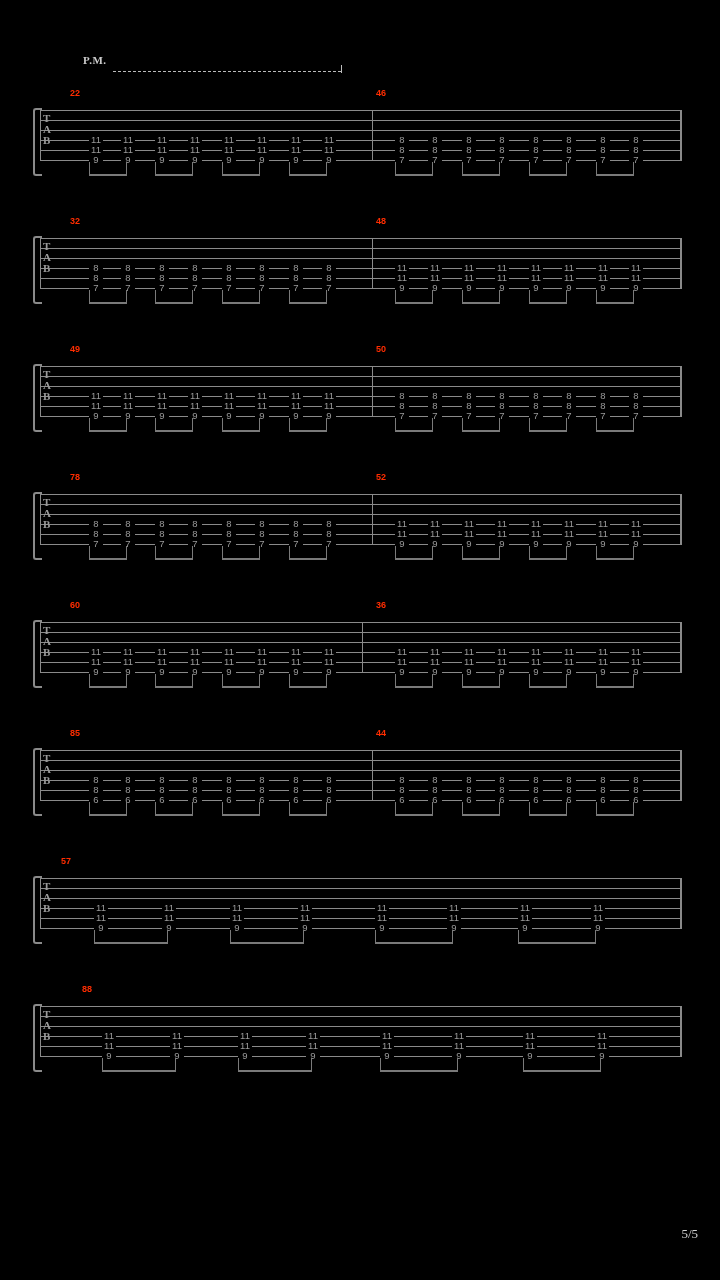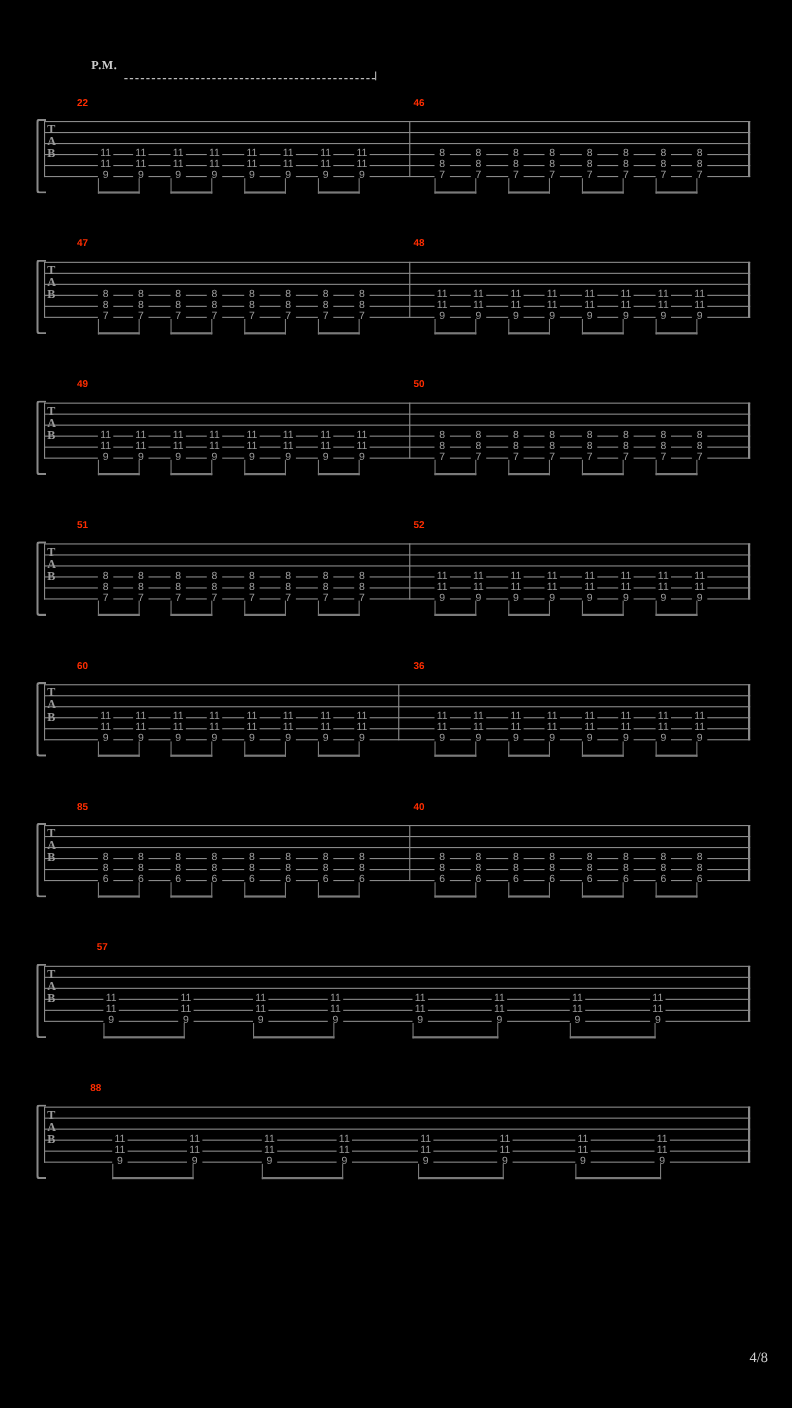--- a/index.html
+++ b/index.html
@@ -206,21 +206,21 @@
           <div class="fret" style="left: 589px; top: 25px; width: 12px;">8</div>
           <div class="fret" style="left: 589px; top: 35px; width: 12px;">8</div>
           <div class="fret" style="left: 589px; top: 45px; width: 12px;">7</div>
           <div class="beam" style="left: 355px; top: 52px; width: 36px; height: 12px;"></div>
           <div class="beam" style="left: 422px; top: 52px; width: 36px; height: 12px;"></div>
           <div class="beam" style="left: 489px; top: 52px; width: 36px; height: 12px;"></div>
           <div class="beam" style="left: 556px; top: 52px; width: 36px; height: 12px;"></div>
         </div>
       </div>
       <div class="system" style="top: 238px;">
-        <div class="measure-num" style="left: 70px; top: -22px;">47</div>
+        <div class="measure-num" style="left: 70px; top: -22px;">32</div>
         <div class="measure-num" style="left: 376px; top: -22px;">48</div>
         <div class="staff">
           <div class="bracket"></div>
           <div class="line" style="top: 0px;"></div>
           <div class="line" style="top: 10px;"></div>
           <div class="line" style="top: 20px;"></div>
           <div class="line" style="top: 30px;"></div>
           <div class="line" style="top: 40px;"></div>
           <div class="line" style="top: 50px;"></div>
           <div class="tabclef" style="top: 3px;">T</div>
@@ -356,21 +356,21 @@
           <div class="fret" style="left: 589px; top: 25px; width: 12px;">8</div>
           <div class="fret" style="left: 589px; top: 35px; width: 12px;">8</div>
           <div class="fret" style="left: 589px; top: 45px; width: 12px;">7</div>
           <div class="beam" style="left: 355px; top: 52px; width: 36px; height: 12px;"></div>
           <div class="beam" style="left: 422px; top: 52px; width: 36px; height: 12px;"></div>
           <div class="beam" style="left: 489px; top: 52px; width: 36px; height: 12px;"></div>
           <div class="beam" style="left: 556px; top: 52px; width: 36px; height: 12px;"></div>
         </div>
       </div>
       <div class="system" style="top: 494px;">
-        <div class="measure-num" style="left: 70px; top: -22px;">51</div>
+        <div class="measure-num" style="left: 70px; top: -22px;">78</div>
         <div class="measure-num" style="left: 376px; top: -22px;">52</div>
         <div class="staff">
           <div class="bracket"></div>
           <div class="line" style="top: 0px;"></div>
           <div class="line" style="top: 10px;"></div>
           <div class="line" style="top: 20px;"></div>
           <div class="line" style="top: 30px;"></div>
           <div class="line" style="top: 40px;"></div>
           <div class="line" style="top: 50px;"></div>
           <div class="tabclef" style="top: 3px;">T</div>
@@ -507,21 +507,21 @@
           <div class="fret" style="left: 589px; top: 35px; width: 12px;">11</div>
           <div class="fret" style="left: 589px; top: 45px; width: 12px;">9</div>
           <div class="beam" style="left: 355px; top: 52px; width: 36px; height: 12px;"></div>
           <div class="beam" style="left: 422px; top: 52px; width: 36px; height: 12px;"></div>
           <div class="beam" style="left: 489px; top: 52px; width: 36px; height: 12px;"></div>
           <div class="beam" style="left: 556px; top: 52px; width: 36px; height: 12px;"></div>
         </div>
       </div>
       <div class="system" style="top: 750px;">
         <div class="measure-num" style="left: 70px; top: -22px;">85</div>
-        <div class="measure-num" style="left: 376px; top: -22px;">40</div>
+        <div class="measure-num" style="left: 376px; top: -22px;">44</div>
         <div class="staff">
           <div class="bracket"></div>
           <div class="line" style="top: 0px;"></div>
           <div class="line" style="top: 10px;"></div>
           <div class="line" style="top: 20px;"></div>
           <div class="line" style="top: 30px;"></div>
           <div class="line" style="top: 40px;"></div>
           <div class="line" style="top: 50px;"></div>
           <div class="tabclef" style="top: 3px;">T</div>
           <div class="tabclef" style="top: 14px;">A</div>
@@ -581,21 +581,21 @@
           <div class="fret" style="left: 589px; top: 25px; width: 12px;">8</div>
           <div class="fret" style="left: 589px; top: 35px; width: 12px;">8</div>
           <div class="fret" style="left: 589px; top: 45px; width: 12px;">6</div>
           <div class="beam" style="left: 355px; top: 52px; width: 36px; height: 12px;"></div>
           <div class="beam" style="left: 422px; top: 52px; width: 36px; height: 12px;"></div>
           <div class="beam" style="left: 489px; top: 52px; width: 36px; height: 12px;"></div>
           <div class="beam" style="left: 556px; top: 52px; width: 36px; height: 12px;"></div>
         </div>
       </div>
       <div class="system" style="top: 878px;">
-        <div class="measure-num" style="left: 88px; top: -22px;">57</div>
+        <div class="measure-num" style="left: 61px; top: -22px;">57</div>
         <div class="staff">
           <div class="bracket"></div>
           <div class="line" style="top: 0px;"></div>
           <div class="line" style="top: 10px;"></div>
           <div class="line" style="top: 20px;"></div>
           <div class="line" style="top: 30px;"></div>
           <div class="line" style="top: 40px;"></div>
           <div class="line" style="top: 50px;"></div>
           <div class="tabclef" style="top: 3px;">T</div>
           <div class="tabclef" style="top: 14px;">A</div>
@@ -672,14 +672,14 @@
           <div class="fret" style="left: 555px; top: 35px; width: 12px;">11</div>
           <div class="fret" style="left: 555px; top: 45px; width: 12px;">9</div>
           <div class="beam" style="left: 62px; top: 52px; width: 72px; height: 12px;"></div>
           <div class="beam" style="left: 198px; top: 52px; width: 72px; height: 12px;"></div>
           <div class="beam" style="left: 340px; top: 52px; width: 76px; height: 12px;"></div>
           <div class="beam" style="left: 483px; top: 52px; width: 76px; height: 12px;"></div>
         </div>
       </div>
     </div>
 
-  <div class="page-number">4/8</div>
+  <div class="page-number">5/5</div>
 </div>
 
 </body></html>

